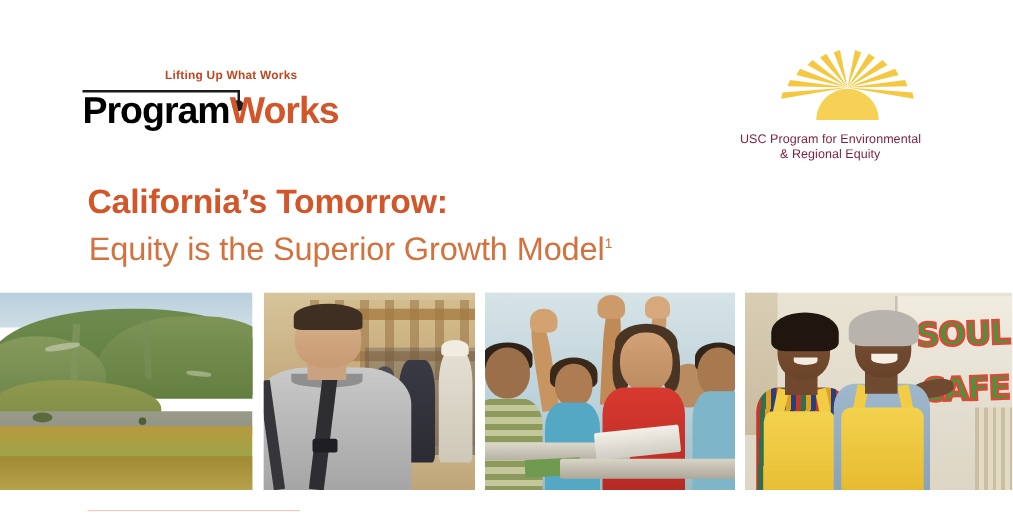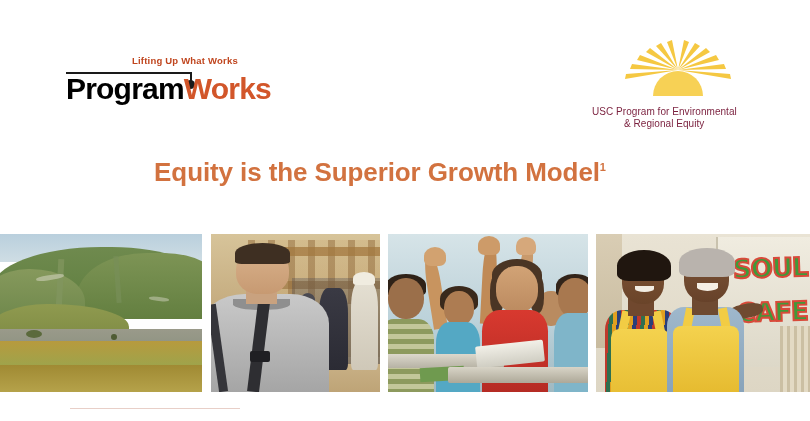--- a/index.html
+++ b/index.html
@@ -121,26 +121,25 @@
   #title-line1 {
     font-size: 27px;
     font-weight: bold;
     color: #d2562a;
     letter-spacing: -0.2px;
     line-height: 1.22;
     margin: 0 0 6px 0;
   }
   #title-line2 {
     font-size: 26px;
-    font-weight: bold;
+    font-weight: normal;
     color: #d2723f;
     letter-spacing: -0.1px;
     line-height: 1.2;
-    margin: 12px;
-    text-align: center;
+    margin: 1px;
   }
   #title-footnote {
     font-size: 11px;
     vertical-align: super;
     color: #d2723f;
   }
 
   
   #photo-strip {
     position: absolute;
@@ -625,20 +624,21 @@
         <polygon points="70,30 116,24 118,29"></polygon>
         <polygon points="70,30 122,34 123,39"></polygon>
       </g>
       <path d="M45,56 A25,25 0 0 1 95,56 Z" fill="#f7d155"></path>
     </svg>
     <div class="pere-sub" id="pere-sub1">USC Program for Environmental</div>
     <div class="pere-sub" id="pere-sub2">&amp; Regional Equity</div>
   </div>
 
   <div id="title-block">
+    <div id="title-line1">California’s Tomorrow:</div>
     <div id="title-line2">
       <span>Equity is the Superior Growth Model</span><span id="title-footnote">1</span>
     </div>
   </div>
 
   <div id="photo-strip">
 
     <div class="photo" id="photo-landscape">
       <div class="ph-layer p1-sky"></div>
       <div class="ph-layer p1-far-hill"></div>

